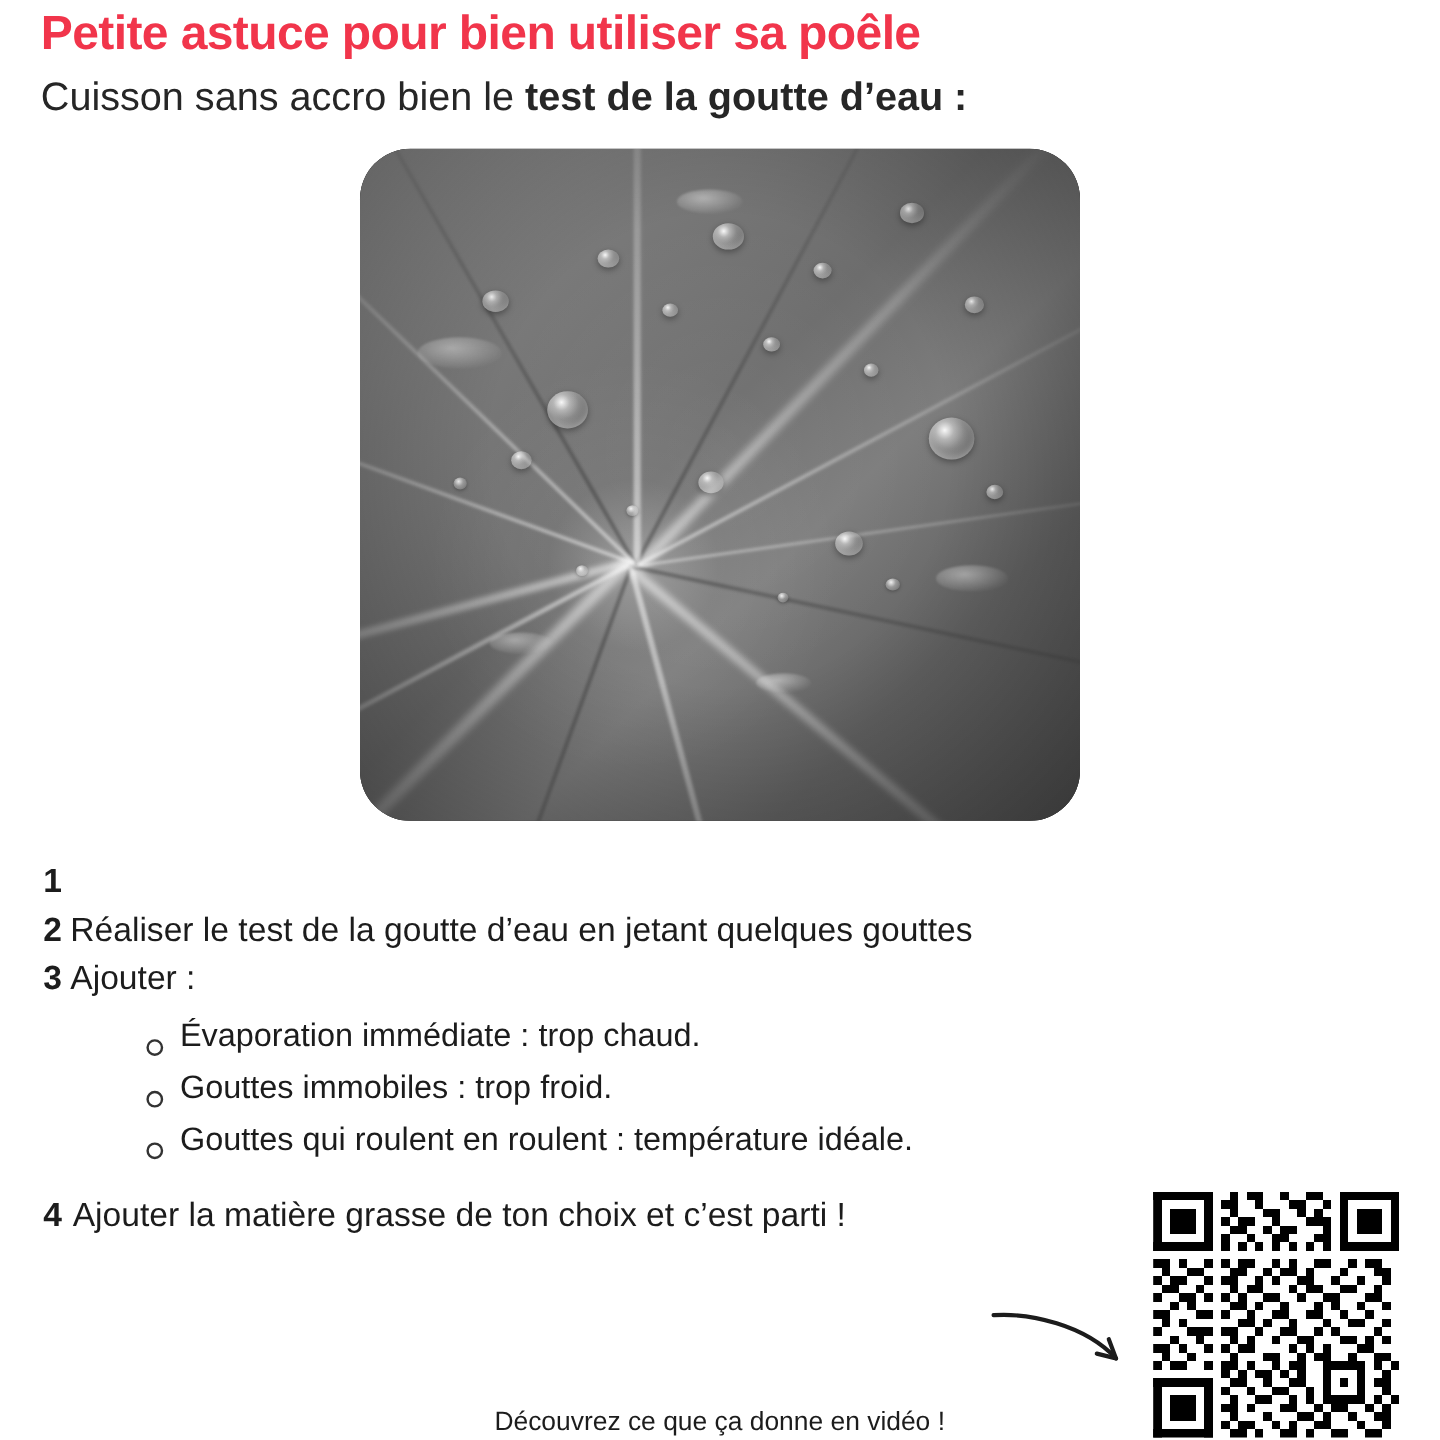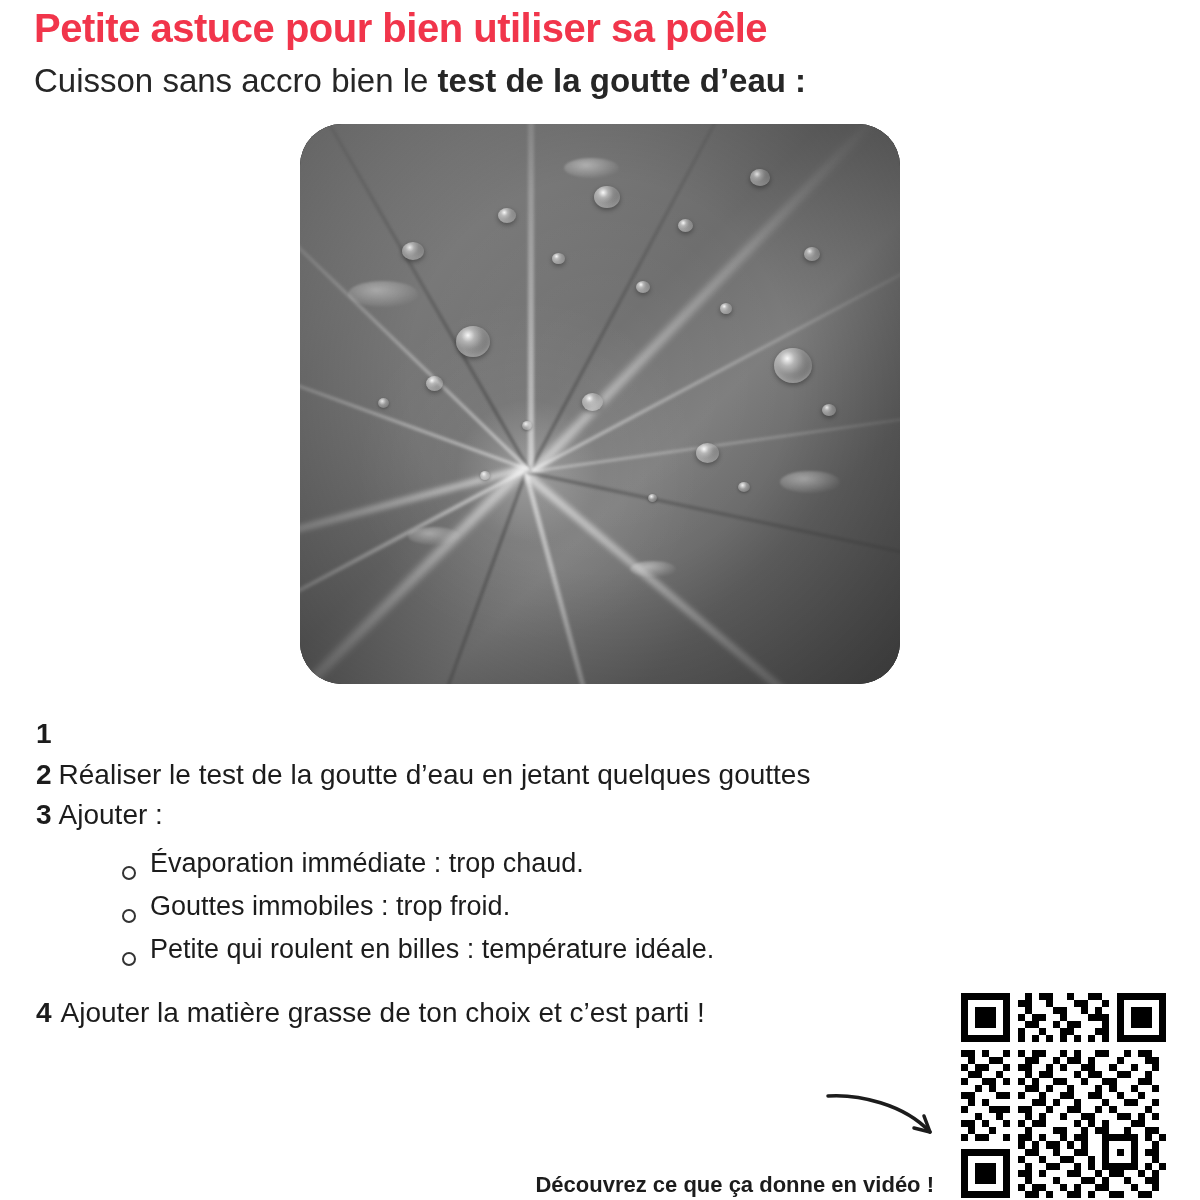--- a/index.html
+++ b/index.html
@@ -189,25 +189,24 @@
     height: 205px;
     background: #ffffff;
   }
   .qr svg { display: block; }
 
   .cta {
     position: absolute;
     left: 0;
     bottom: 8px;
     width: 540px;
-    text-align: right;
     padding-right: 18px;
     box-sizing: border-box;
     font-size: 22px;
-    font-weight: bold;
+    font-weight: normal;
     color: #1c1c1c;
     white-space: nowrap;
   }
   .arrow {
     position: absolute;
     right: 218px;
     bottom: 48px;
     width: 130px;
     height: 70px;
   }
@@ -292,21 +291,21 @@
       <li>
         <span class="bullet-circle"></span>
         <span>Évaporation immédiate : trop chaud.</span>
       </li>
       <li>
         <span class="bullet-circle"></span>
         <span>Gouttes immobiles : trop froid.</span>
       </li>
       <li>
         <span class="bullet-circle"></span>
-        <span>Petite qui roulent en billes : température idéale.</span>
+        <span>Gouttes qui roulent en roulent : température idéale.</span>
       </li>
     </ul>
 
     <div class="step-last">
       <span class="num">4</span>
       <span>Ajouter la matière grasse de ton choix et c’est parti !</span>
     </div>
   </div>
 
   <div class="footer">

